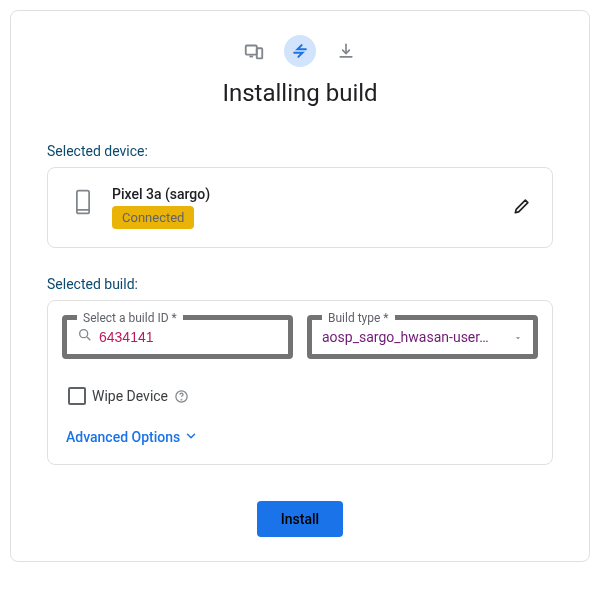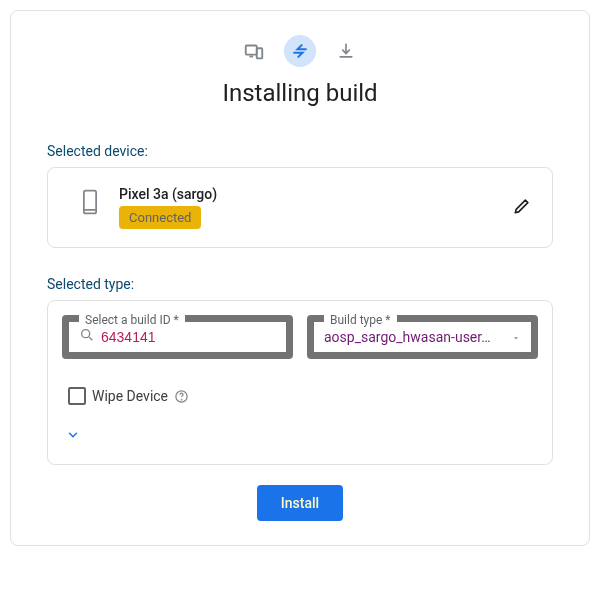--- a/index.html
+++ b/index.html
@@ -44,21 +44,21 @@
       margin-bottom: 36px;
     }
     .section-label {
       font-size: 14px;
       color: #0c4a6e;
       margin-bottom: 8px;
     }
     .device-card {
       border: 1px solid #e0e0e0;
       border-radius: 8px;
-      padding: 18px 31px;
+      padding: 18px 24px;
       display: flex;
       align-items: flex-start;
       gap: 18px;
       margin-bottom: 28px;
       position: relative;
     }
     .device-icon {
       color: #80868b;
       margin-top: 2px;
     }
@@ -97,21 +97,21 @@
       padding: 14px 14px 18px 14px;
       margin-bottom: 20px;
     }
     .field-row {
       display: flex;
       gap: 14px;
       margin-bottom: 28px;
     }
     .field {
       position: relative;
-      border: 7px solid #737373;
+      border: 5px solid #737373;
       border-radius: 4px;
       flex: 1;
       height: 44px;
       display: flex;
       align-items: center;
       padding: 0 10px;
     }
     .field-label {
       position: absolute;
       top: -9px;
@@ -172,28 +172,29 @@
       gap: 4px;
       padding-left: 4px;
     }
     .install-row {
       display: flex;
       justify-content: center;
       margin-top: 8px;
     }
     .install-button {
       background: #1a73e8;
-      color: #fef9c3;
+      color: #000000;
       border: none;
       border-radius: 4px;
       padding: 10px 24px;
       font-size: 14px;
       font-weight: 500;
       cursor: pointer;
       font-family: inherit;
+      margin-top: 16px;
     }
   </style>
 </head>
 <body>
 
 <div class="card">
 
   <div class="step-icons">
     <div class="step-icon">
       <svg width="22" height="22" viewBox="0 0 24 24" fill="none" stroke="currentColor" stroke-width="2">
@@ -232,21 +233,21 @@
       <div class="device-name">Pixel 3a (sargo)</div>
       <span class="status-badge">Connected</span>
     </div>
     <div class="edit-icon">
       <svg width="20" height="20" viewBox="0 0 24 24" fill="none" stroke="currentColor" stroke-width="2" stroke-linecap="round" stroke-linejoin="round">
         <path d="M4 20l4-1 11-11-3-3L5 16l-1 4z"></path>
       </svg>
     </div>
   </div>
 
-  <div class="section-label">Selected type:</div>
+  <div class="section-label">Selected build:</div>
 
   <div class="build-card">
     <div class="field-row">
 
       <div class="field">
         <span class="field-label">Select a build ID *</span>
         <span class="search-icon-inner">
           <svg width="16" height="16" viewBox="0 0 24 24" fill="none" stroke="currentColor" stroke-width="2">
             <circle cx="10" cy="10" r="6"></circle>
             <line x1="15" y1="15" x2="20" y2="20"></line>
@@ -273,20 +274,21 @@
       <span class="help-icon">
         <svg width="15" height="15" viewBox="0 0 24 24" fill="none" stroke="currentColor" stroke-width="2">
           <circle cx="12" cy="12" r="9"></circle>
           <path d="M9.5 9a2.5 2.5 0 115 0c0 1.5-2.5 2-2.5 3.5"></path>
           <circle cx="12" cy="17" r="0.5" fill="currentColor"></circle>
         </svg>
       </span>
     </div>
 
     <div class="advanced-link">
+      <span>Advanced Options</span>
       <span>
         <svg width="14" height="14" viewBox="0 0 24 24" fill="none" stroke="currentColor" stroke-width="2.5" stroke-linecap="round" stroke-linejoin="round">
           <path d="M6 9l6 6 6-6"></path>
         </svg>
       </span>
     </div>
   </div>
 
   <div class="install-row">
     <button class="install-button">Install</button>

